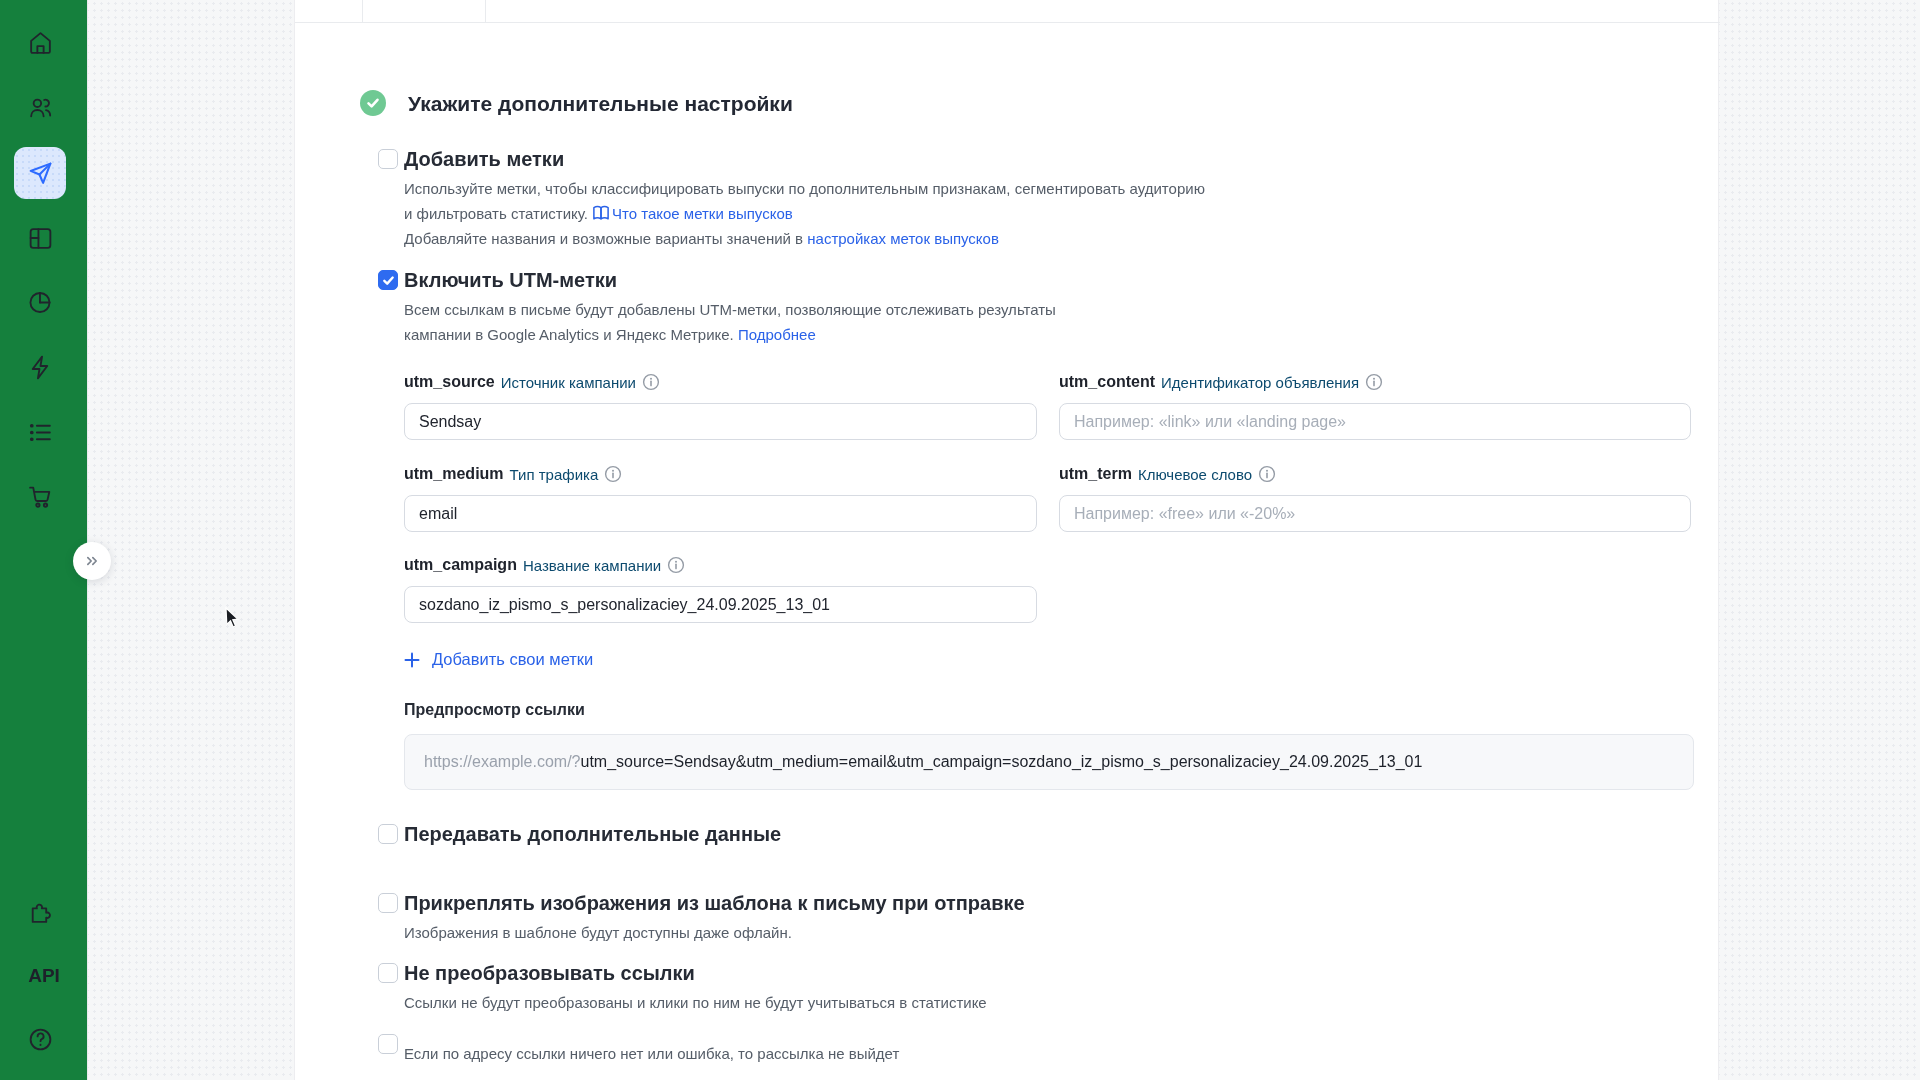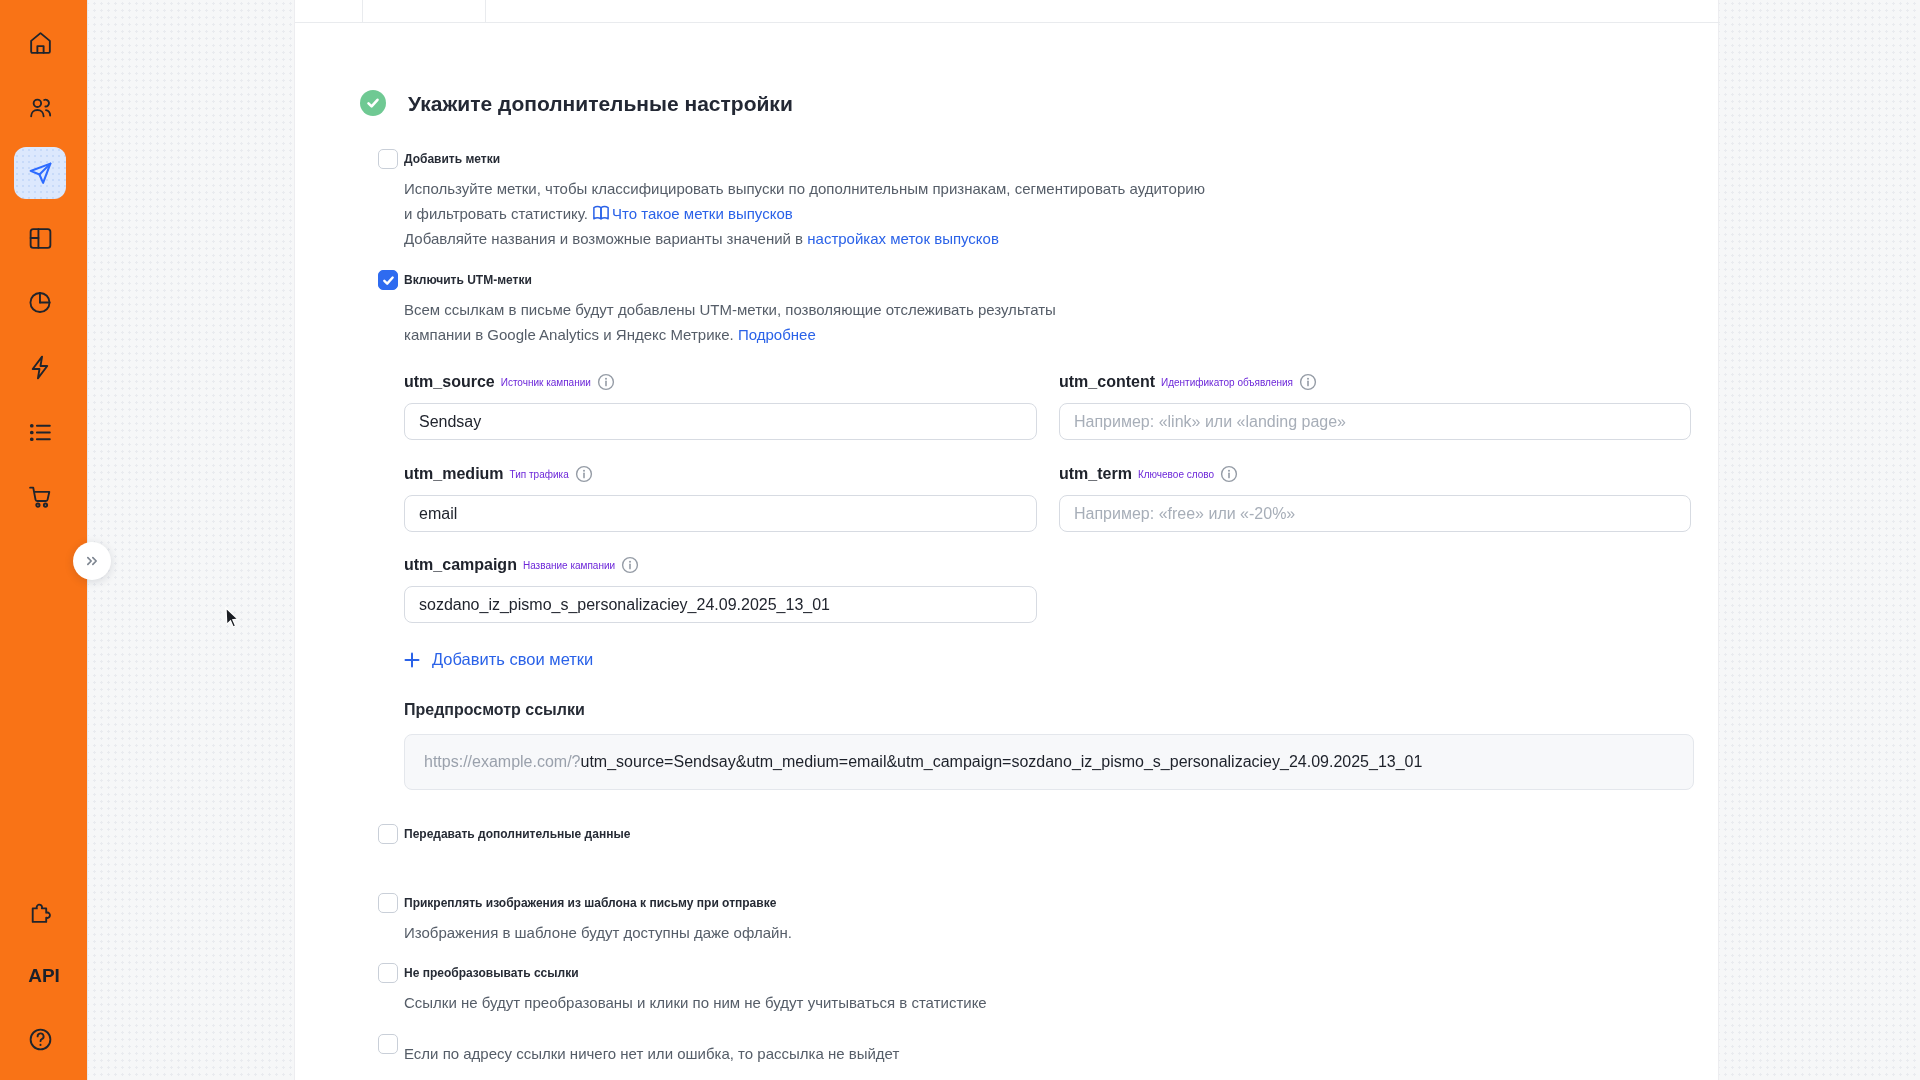--- a/index.html
+++ b/index.html
@@ -4,21 +4,21 @@
 <style>
   * { margin:0; padding:0; box-sizing:border-box; }
   html,body { width:1920px; height:1080px; overflow:hidden;
     font-family:"Liberation Sans","DejaVu Sans",sans-serif;
     background-color:#f6f7f8;
     background-image:radial-gradient(circle,#e9ebef 1px,transparent 1.2px);
     background-size:7px 7px; color:#20242d; }
 
   
   .sidebar { position:absolute; left:0; top:0; width:88px; height:1080px;
-    background:#f97316; border-right:1px solid #e8eaed; z-index:5; }
+    background:#15803d; border-right:1px solid #e8eaed; z-index:5; }
   .side-item { position:absolute; left:20px; width:40px; height:40px;
     display:flex; align-items:center; justify-content:center; cursor:pointer; }
   .side-item.active { left:14px; width:52px; height:52px; border-radius:12px;
     background-color:#dce8fd;
     background-image:radial-gradient(circle,#c7daf9 1px,transparent 1.2px);
     background-size:6px 6px; }
   .side-item svg { width:27px; height:27px; stroke:#20242c; fill:none;
     stroke-width:1.8; stroke-linecap:round; stroke-linejoin:round; }
   .side-item.active svg { stroke:#2d6bff; stroke-width:2; }
   .api-label { position:absolute; left:0; width:88px; text-align:center;
@@ -44,30 +44,30 @@
   .section-title { font-size:21px; font-weight:600; color:#232834; }
 
   .cb-block { position:absolute; left:83px; }
   .cb-box { position:absolute; left:0; top:0; width:20px; height:20px;
     border:1.5px solid #c9cfd8; border-radius:5px; background:#fff; cursor:pointer; }
   .cb-box.checked { background:#2e6bf0; border-color:#2e6bf0;
     display:flex; align-items:center; justify-content:center; }
   .cb-box.checked svg { width:13px; height:13px; stroke:#fff; fill:none;
     stroke-width:2.6; stroke-linecap:round; stroke-linejoin:round; }
   .cb-text { margin-left:26px; }
-  .cb-label { font-size:12px; font-weight:600; color:#262b35; line-height:20px; cursor:pointer; }
+  .cb-label { font-size:20px; font-weight:600; color:#262b35; line-height:20px; cursor:pointer; }
   .cb-desc { margin-top:7px; font-size:15px; color:#555d68; line-height:25px; max-width:1290px; }
   .lnk { color:#2a62e8; text-decoration:none; cursor:pointer; }
   .book-ic { width:18px; height:16px; vertical-align:-2px; margin:0 2px 0 4px;
     stroke:#2a62e8; fill:none; stroke-width:1.7; stroke-linejoin:round; }
 
   .field { position:absolute; }
   .field-label { display:flex; align-items:center; gap:6px; height:20px; }
   .fname { font-size:16px; font-weight:700; color:#20242d; }
-  .fhint { font-size:10px; color:#6d28d9; }
+  .fhint { font-size:15px; color:#0c4a6e; }
   .info-ic { width:18px; height:18px; cursor:pointer; }
   .info-ic circle.o { stroke:#959ca6; fill:none; stroke-width:1.4; }
   .info-ic .stem { stroke:#959ca6; stroke-width:1.6; stroke-linecap:round; }
   .info-ic .dot { fill:#959ca6; }
   .tinput { margin-top:11px; width:100%; height:37px; border:1px solid #d7dbe2;
     border-radius:8px; padding:0 14px; font-size:16px; color:#21252e;
     font-family:"Liberation Sans","DejaVu Sans",sans-serif; background:#fff; outline:none; }
   .tinput::placeholder { color:#a7aeb8; }
 
   .add-link { position:absolute; left:109px; top:650px; display:flex;

